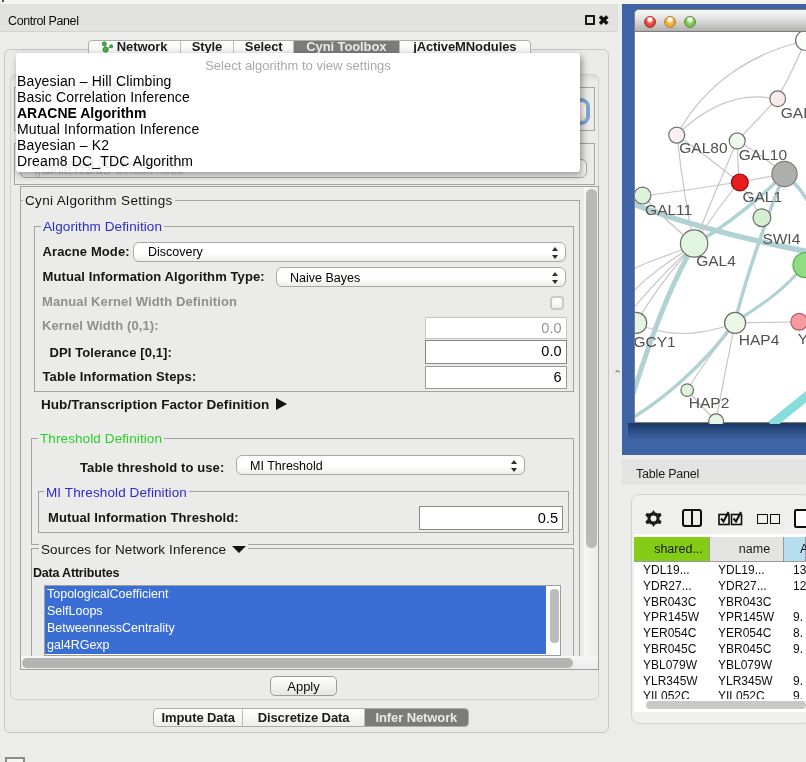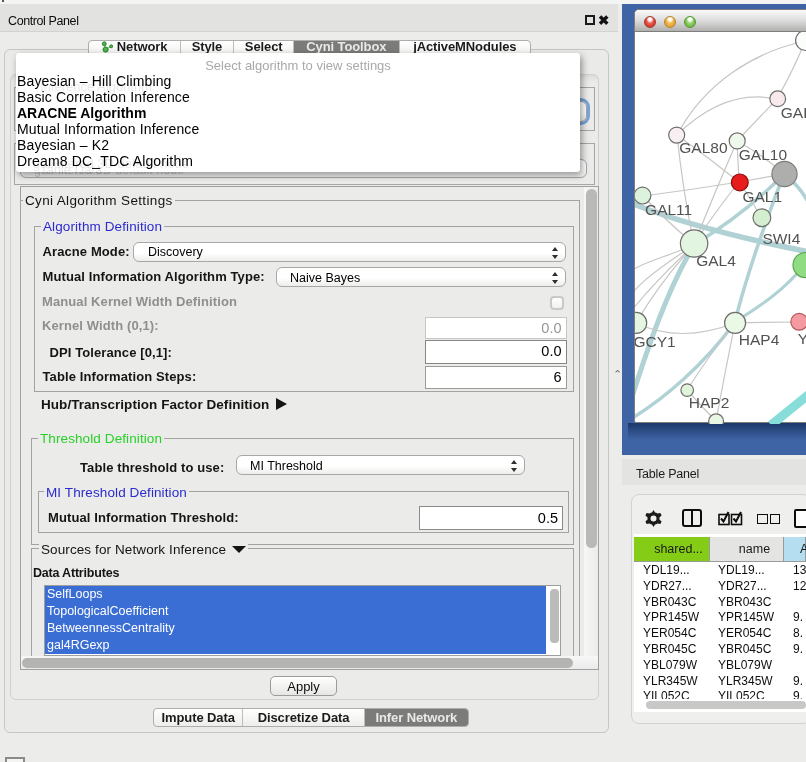--- a/index.html
+++ b/index.html
@@ -179,22 +179,22 @@
 <div class="combo" style="left:236px; top:455px; width:289px; height:20px;">
     <span class="ctxt" style="left:13px; top:2.5px;">MI Threshold</span>
   <div class="arr up" style="right:7px; top:4px;"></div>
     <div class="arr dn" style="right:7px; top:11.5px;"></div>
   </div>
 <div class="lbl" style="left:48px; top:509.5px;">Mutual Information Threshold:</div>
 <div class="fld" style="left:419px; top:506px; width:144px; height:24px; border:1px solid #8a8a88; line-height:22px;">0.5</div>
 
 <div class="lbl" style="left:33px; top:566px; font-size:12.5px; letter-spacing:-0.2px;">Data Attributes</div>
 <div class="abs" id="dlist">
+  <div class="row">TopologicalCoefficient</div>
   <div class="row">SelfLoops</div>
-  <div class="row">TopologicalCoefficient</div>
   <div class="row">BetweennessCentrality</div>
   <div class="row">gal4RGexp</div>
 </div>
 <div class="abs" id="lthumb"></div>
 <div class="abs" id="applybtn">Apply</div>
 
 <div class="abs seg" id="bottabs">
   <div class="tab" style="width:90px;">Impute Data</div>
     <div class="tab" style="width:122px;">Discretize Data</div>
     <div class="tab sel" style="width:104px; border-right:none;">Infer Network</div>

